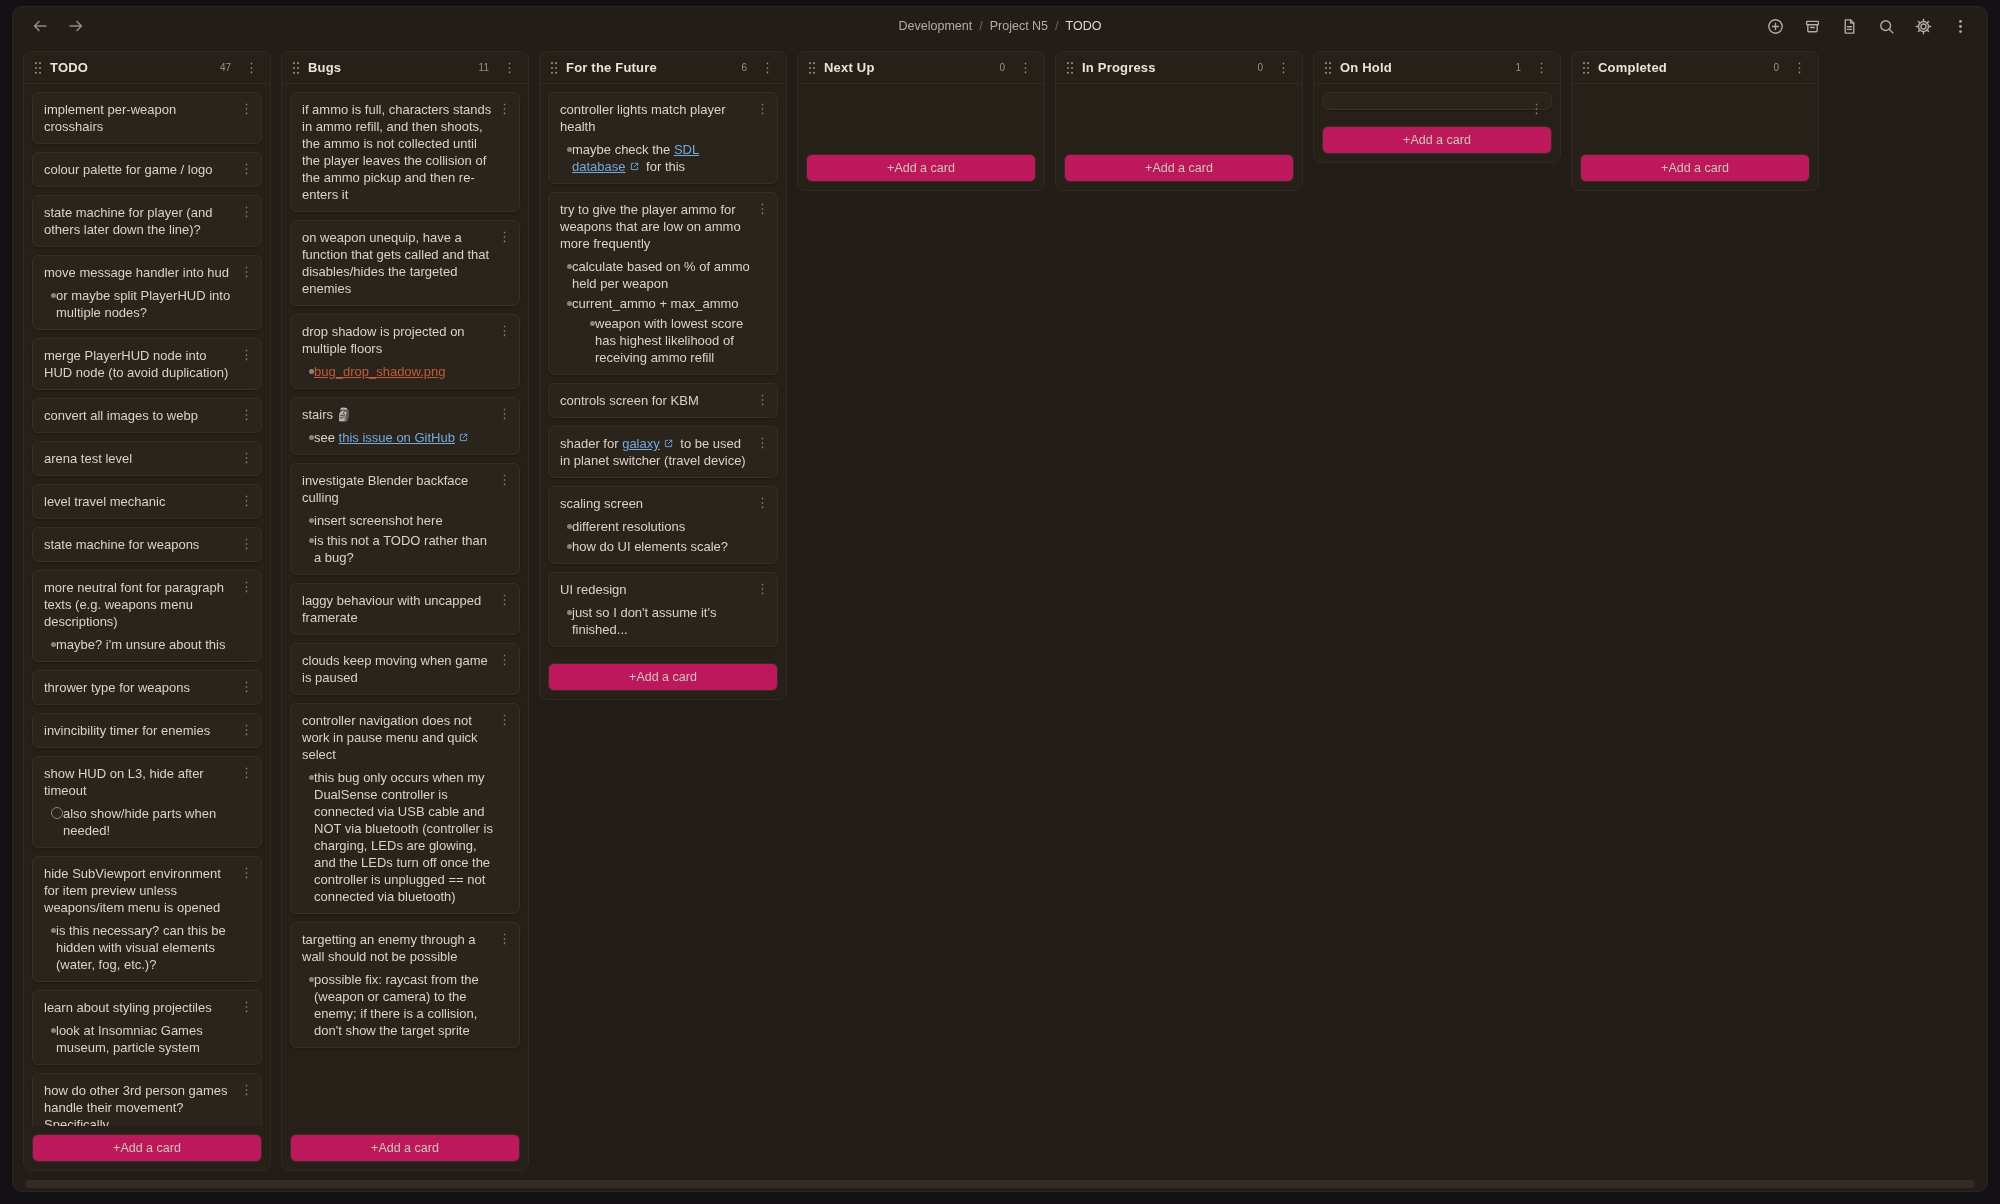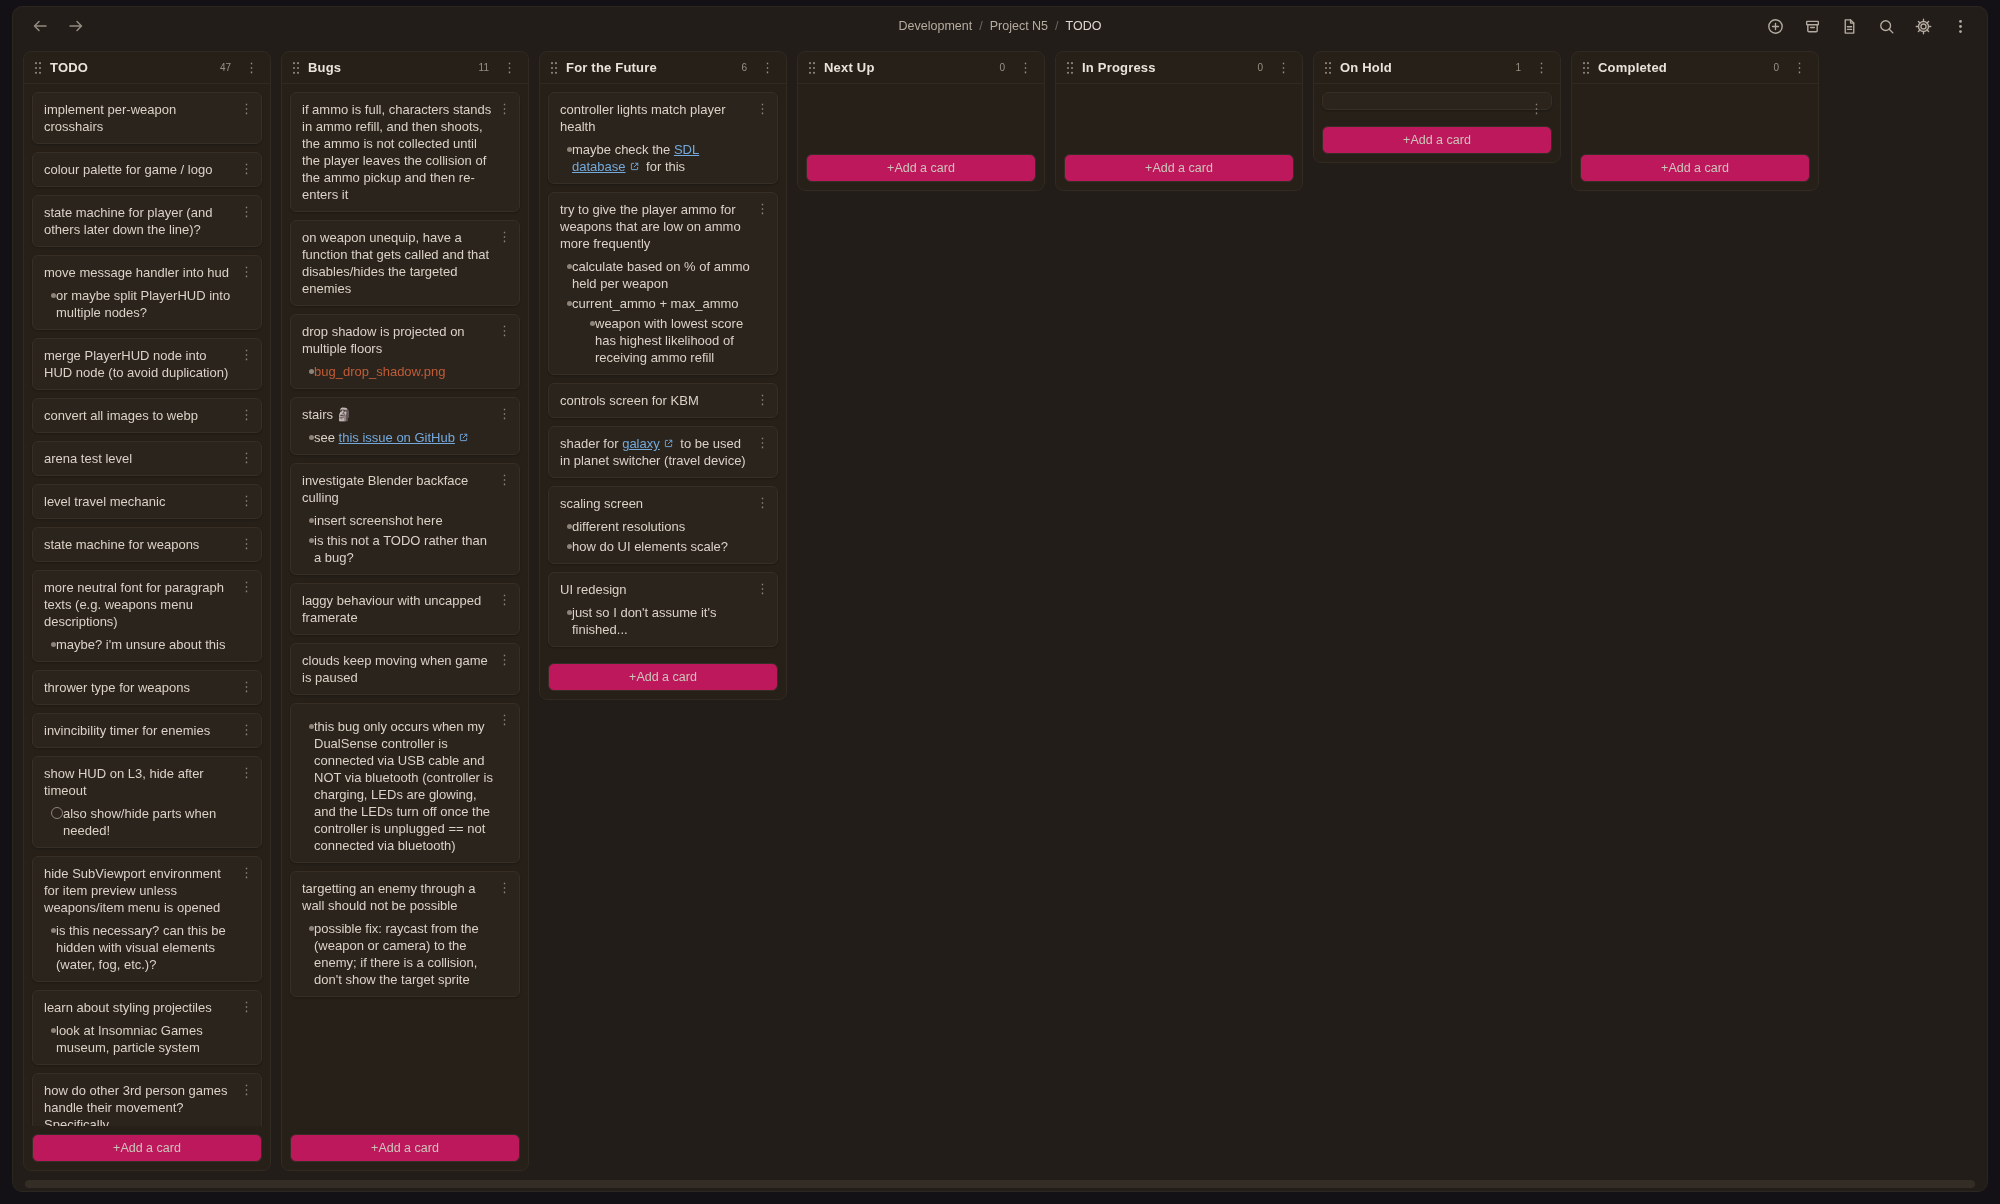--- a/index.html
+++ b/index.html
@@ -30,21 +30,21 @@
   .cards{padding:8px;display:flex;flex-direction:column;gap:8px;overflow:hidden;flex:1 1 auto;}
   .card{position:relative;background:#2b241c;border:1px solid #372f25;border-radius:6px;padding:8px 26px 8px 11px;font-size:13px;line-height:17px;color:#dbd2c8;box-shadow:0 1px 2px rgba(0,0,0,.25);flex:none;}
   .card-kebab{position:absolute;top:7px;right:8px;color:#8d8378;font-size:13px;cursor:pointer;}
   .bullets{margin-top:6px;display:flex;flex-direction:column;gap:3px;}
   .bullet{display:flex;padding-left:7px;align-items:flex-start;}
   .bullet.indent1{padding-left:30px;}
   .marker-dot{width:5px;height:5px;border-radius:50%;background:#8d8378;margin-top:6px;flex:none;}
   .marker-circle{width:12px;height:12px;border-radius:50%;border:1.5px solid #8d8378;margin-top:2px;flex:none;cursor:pointer;background:transparent;}
   .btext{flex:1;min-width:0;}
   .link-blue{color:#74a9dc;text-decoration:underline;cursor:pointer;}
-  .link-orange{color:#c05b38;cursor:pointer;}
+  .link-orange{color:#c05b38;text-decoration:underline;cursor:pointer;}
   .ext-icon{display:inline-block;vertical-align:-1px;margin:0 3px 0 3px;color:#74a9dc;line-height:0;}
   .add-card{margin:8px;padding:6px 8px;text-align:center;background:#be185d;border:1px solid #362e24;border-radius:6px;color:#cec5ba;font-size:12.5px;font-family:"Liberation Sans",sans-serif;cursor:pointer;flex:none;}
   .empty{height:46px;flex:none;}
   .emoji{font-size:13px;}
 
   .hscroll{position:absolute;left:12px;right:12px;bottom:3px;height:8px;border-radius:4px;background:#342d26;cursor:pointer;}
 </style>
 </head>
 <body>
 
@@ -286,20 +286,21 @@
             <div class="card">
               <span class="card-kebab">⋮</span>
               <div class="card-title"><span>laggy behaviour with uncapped framerate</span></div>
             </div>
             <div class="card">
               <span class="card-kebab">⋮</span>
               <div class="card-title"><span>clouds keep moving when game is paused</span></div>
             </div>
             <div class="card">
               <span class="card-kebab">⋮</span>
+              <div class="card-title"><span>controller navigation does not work in pause menu and quick select</span></div>
               <div class="bullets">
                 <div class="bullet">
                   <span class="marker-dot"></span>
                   <span class="btext"><span>this bug only occurs when my DualSense controller is connected via USB cable and NOT via bluetooth (controller is charging, LEDs are glowing, and the LEDs turn off once the controller is unplugged == not connected via bluetooth)</span></span>
                 </div>
               </div>
             </div>
             <div class="card">
               <span class="card-kebab">⋮</span>
               <div class="card-title"><span>targetting an enemy through a wall should not be possible</span></div>

